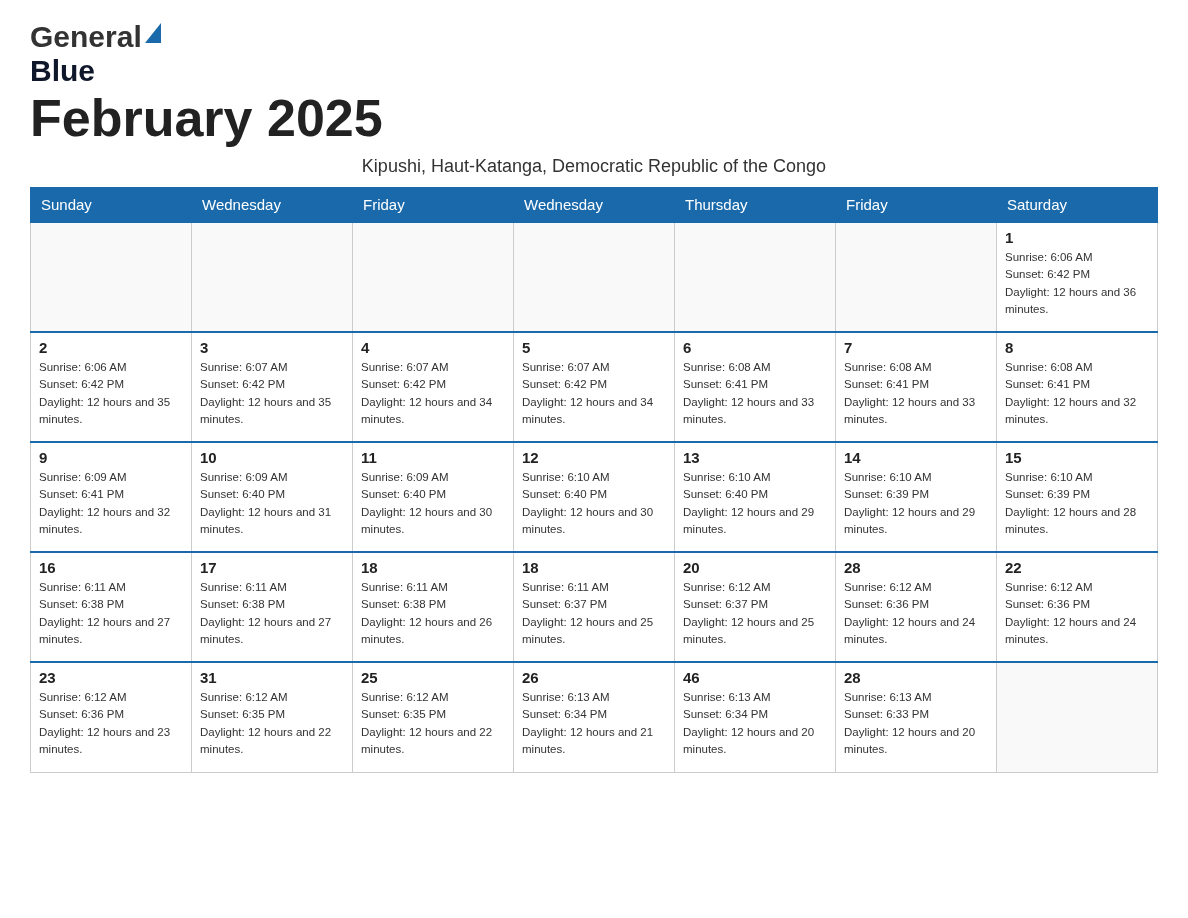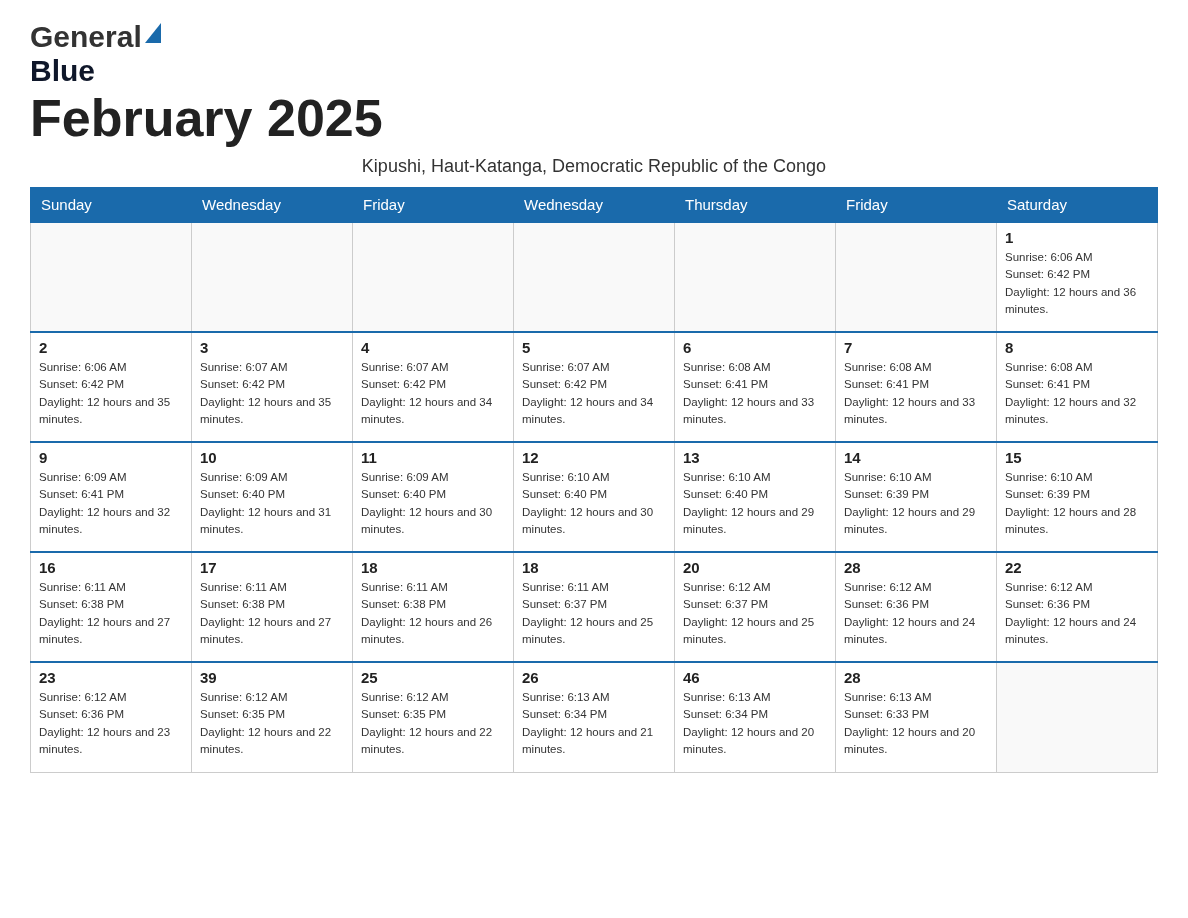--- a/index.html
+++ b/index.html
@@ -235,21 +235,21 @@
           <span class="day-number">22</span>
           <div class="day-info">Sunrise: 6:12 AM<br>Sunset: 6:36 PM<br>Daylight: 12 hours and 24 minutes.</div>
         </td>
       </tr>
       <tr>
         <td>
           <span class="day-number">23</span>
           <div class="day-info">Sunrise: 6:12 AM<br>Sunset: 6:36 PM<br>Daylight: 12 hours and 23 minutes.</div>
         </td>
         <td>
-          <span class="day-number">39</span>
+          <span class="day-number">31</span>
           <div class="day-info">Sunrise: 6:12 AM<br>Sunset: 6:35 PM<br>Daylight: 12 hours and 22 minutes.</div>
         </td>
         <td>
           <span class="day-number">25</span>
           <div class="day-info">Sunrise: 6:12 AM<br>Sunset: 6:35 PM<br>Daylight: 12 hours and 22 minutes.</div>
         </td>
         <td>
           <span class="day-number">26</span>
           <div class="day-info">Sunrise: 6:13 AM<br>Sunset: 6:34 PM<br>Daylight: 12 hours and 21 minutes.</div>
         </td>

